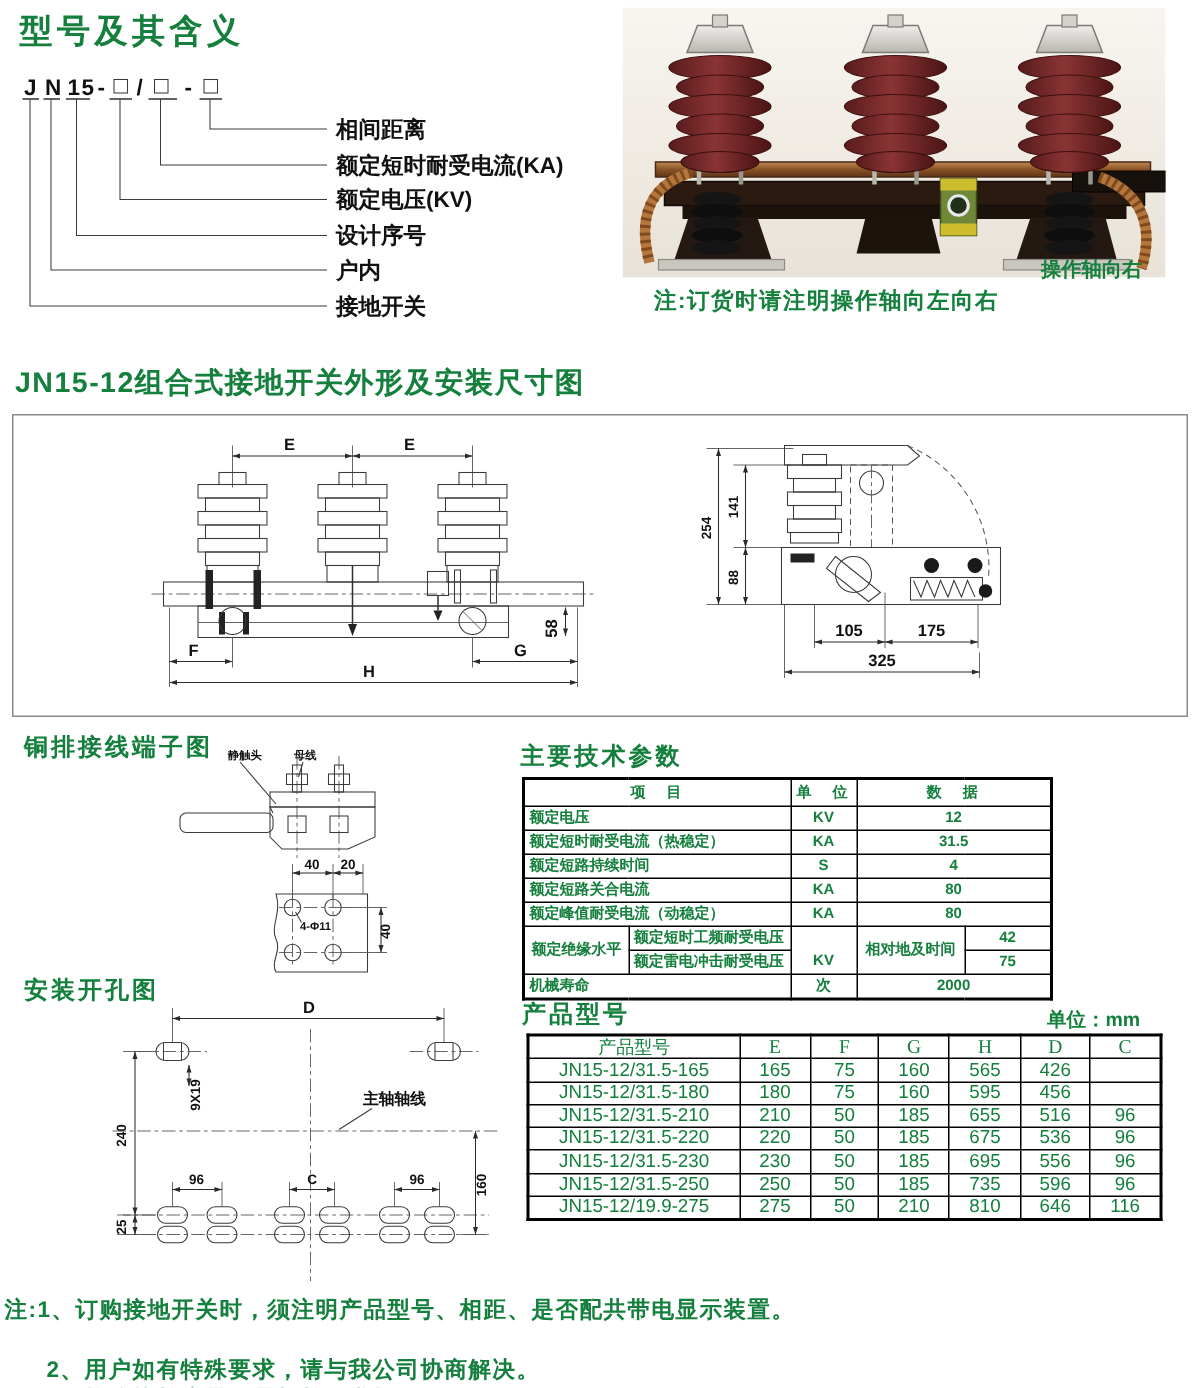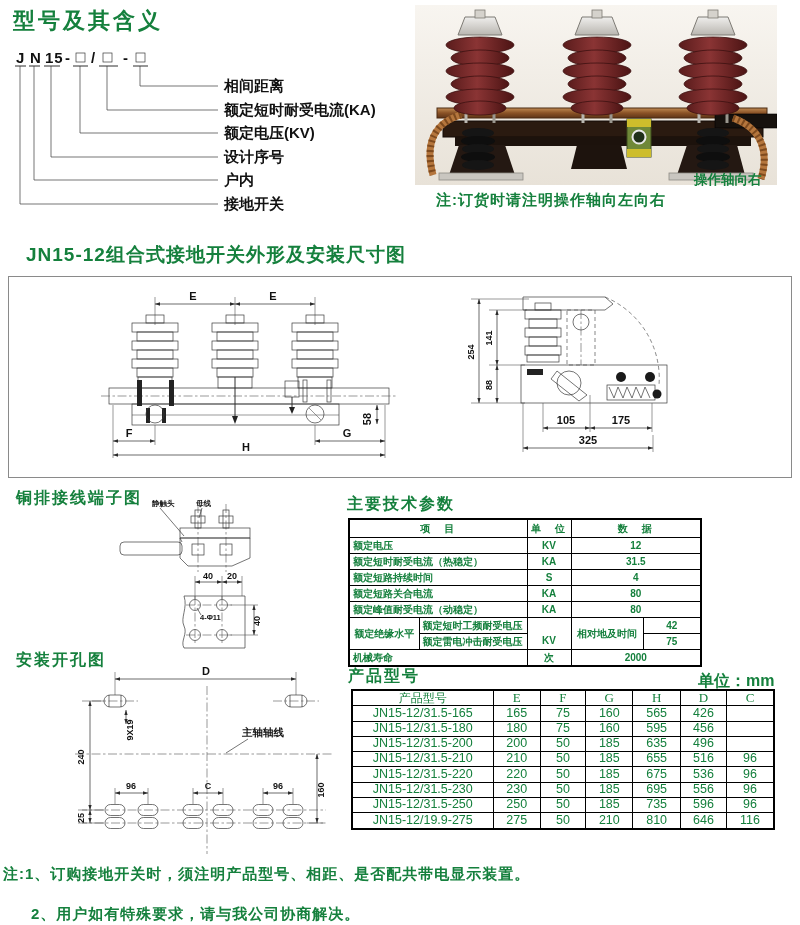--- a/index.html
+++ b/index.html
@@ -1,24 +1,24 @@
 <!DOCTYPE html>
 <html><head>
 <meta charset="utf-8">
 <style>
   html,body{margin:0;padding:0;background:#fff;}
   .page{position:relative;width:800px;height:925px;background:#fff;overflow:hidden;
         font-family:"Liberation Sans","DejaVu Sans",sans-serif;color:#15803d;}
   .abs{position:absolute;}
   .h1{font-size:22px;font-weight:bold;letter-spacing:3px;}
-  .h2{font-size:19px;font-weight:bold;letter-spacing:1px;margin-left:16px;}
+  .h2{font-size:19px;font-weight:bold;letter-spacing:1px;}
   .h3{font-size:16px;font-weight:bold;letter-spacing:2px;}
   .capt{font-size:13.5px;font-weight:bold;}
   .note-b{font-size:15px;font-weight:bold;letter-spacing:1px;}
-  .unitlbl{font-size:16px;font-weight:bold;}
+  .unitlbl{font-size:13px;font-weight:bold;}
   .drawbox{border:1px solid #8a8a8a;background:#fff;}
   
   table{border-collapse:collapse;table-layout:fixed;}
   .tech{width:352px;border:2px solid #000;font-size:10px;font-weight:bold;}
   .tech td{border:1px solid #000;padding:1px 3px;height:13px;line-height:1.15;}
   .tech .c{text-align:center;}
   .tech .hd{height:15px;text-align:center;letter-spacing:2px;}
   .tech .vb{vertical-align:bottom;padding-bottom:3px;}
   .prod{width:424px;border:2px solid #000;font-size:12.5px;}
   .prod th,.prod td{border:1px solid #000;text-align:center;height:14.3px;padding:0 2px;
@@ -550,29 +550,20 @@
         <tr>
           <td>JN15-12/31.5-180</td>
           <td>180</td>
           <td>75</td>
           <td>160</td>
           <td>595</td>
           <td>456</td>
           <td></td>
         </tr>
         <tr>
-          <td>JN15-12/31.5-200</td>
-          <td>200</td>
-          <td>50</td>
-          <td>185</td>
-          <td>635</td>
-          <td>496</td>
-          <td></td>
-        </tr>
-        <tr>
           <td>JN15-12/31.5-210</td>
           <td>210</td>
           <td>50</td>
           <td>185</td>
           <td>655</td>
           <td>516</td>
           <td>96</td>
         </tr>
         <tr>
           <td>JN15-12/31.5-220</td>

